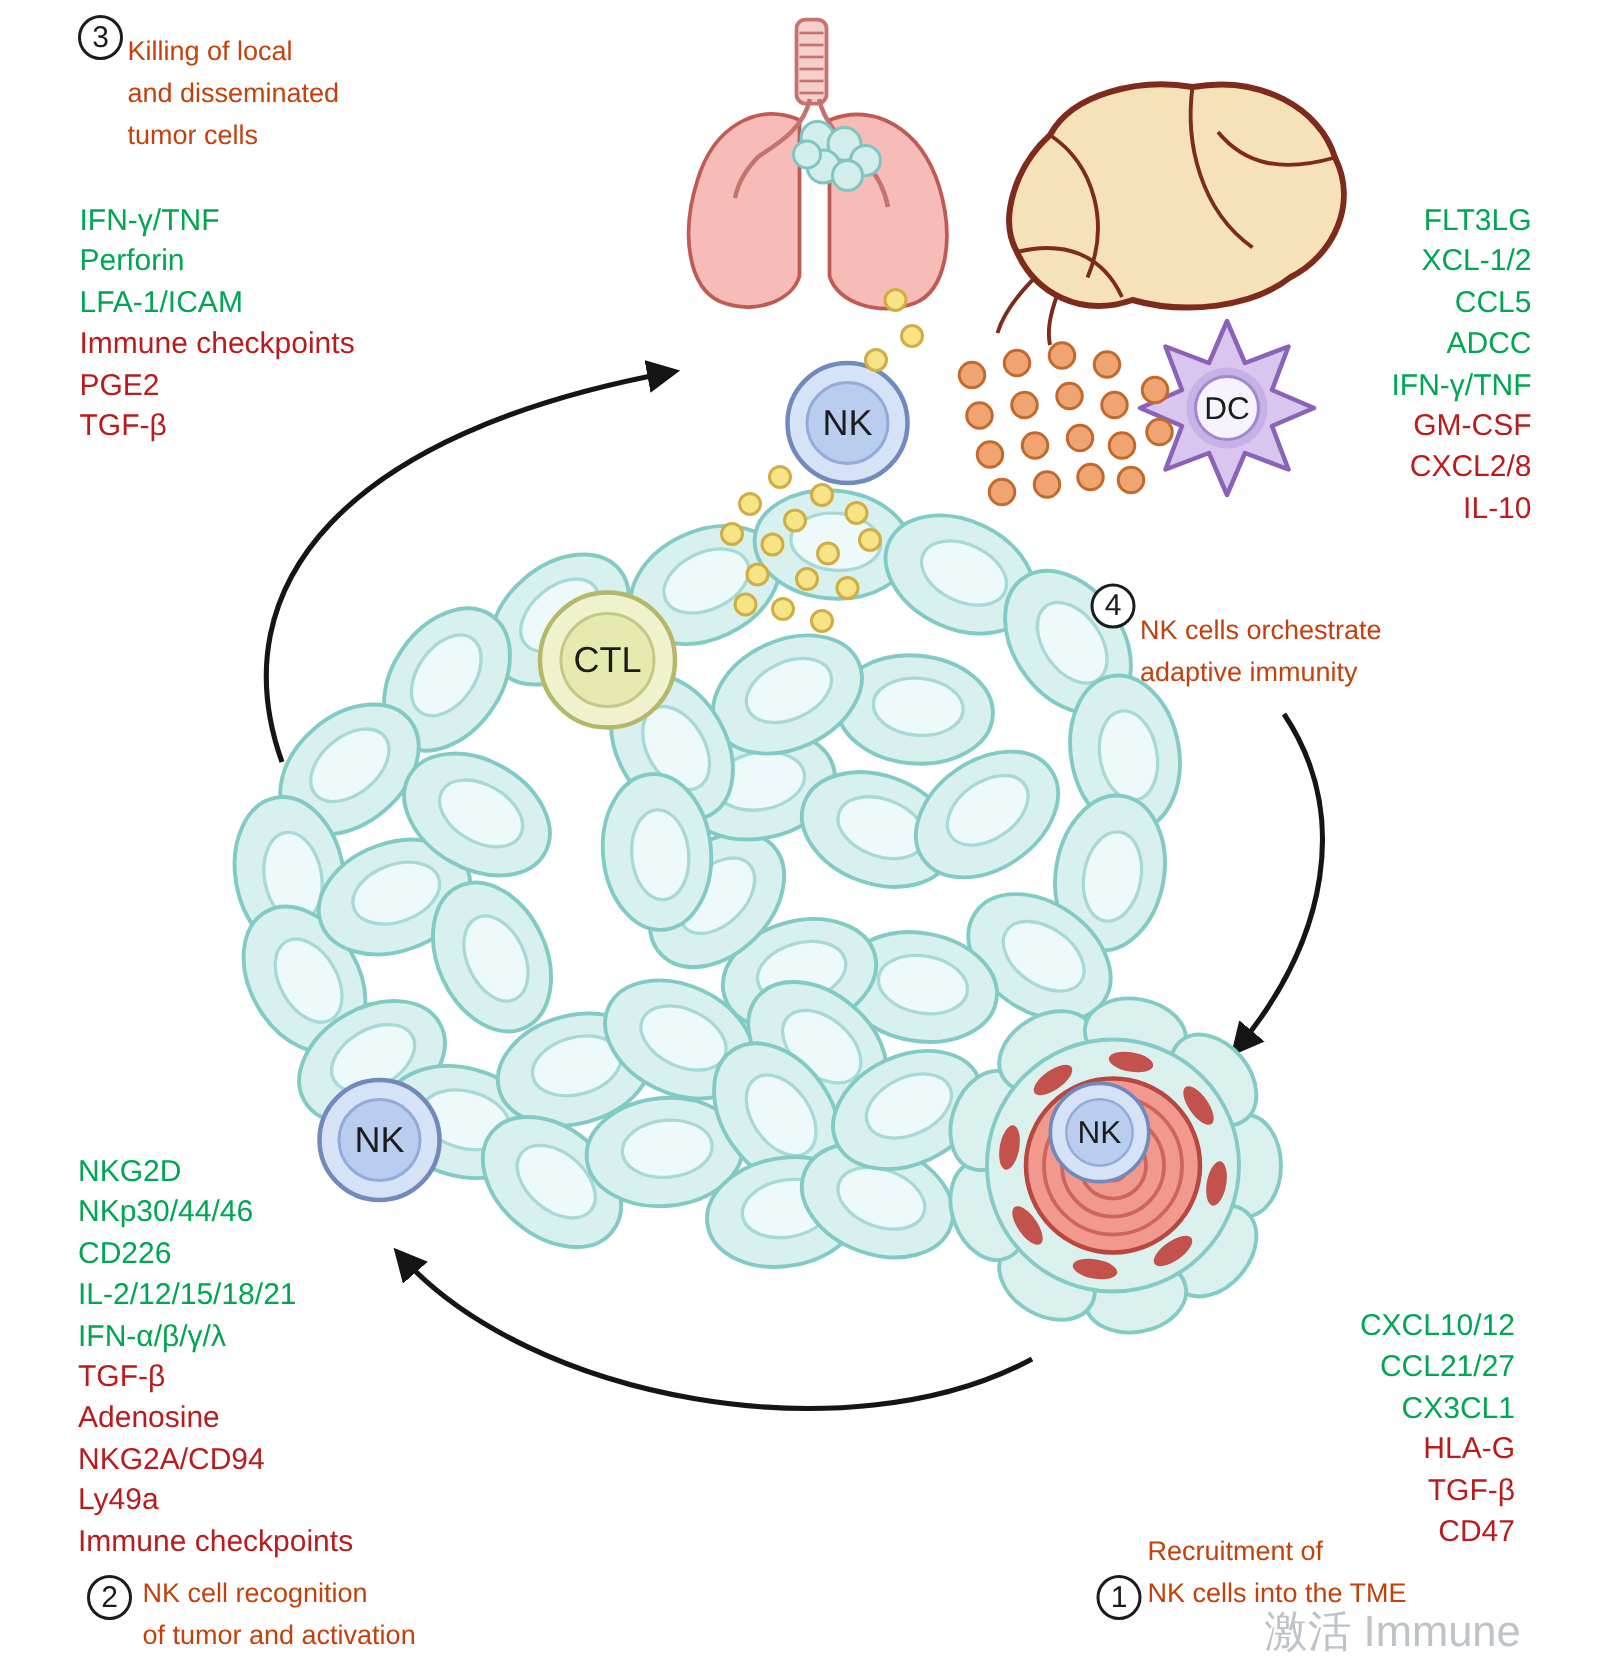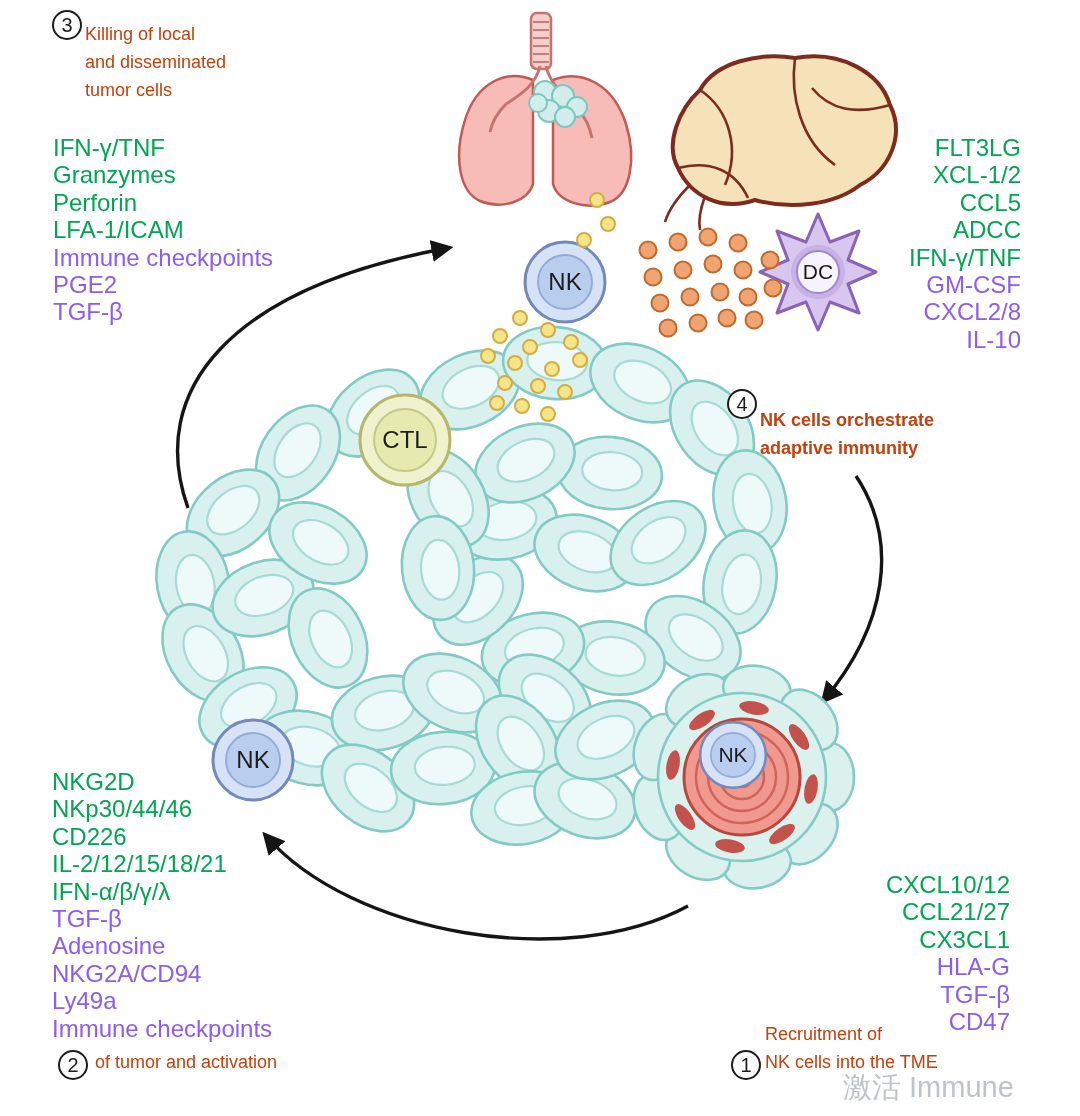--- a/index.html
+++ b/index.html
@@ -12,24 +12,24 @@
 
   
   .circle-num {
     position:absolute; width:30px; height:30px; border:2.2px solid #1c1c1c;
     border-radius:50%; display:flex; align-items:center; justify-content:center;
     font-size:20px; color:#1c1c1c; background:#fff;
   }
   .stage-title { position:absolute; text-align:left; font-size:18px; line-height:28px; color:#c2410c; }
 
   
-  .mol-list { position:absolute; font-size:24px; line-height:27.4px; white-space:nowrap; }
+  .mol-list { position:absolute; font-size:20px; line-height:27.4px; white-space:nowrap; }
   .mol-list.right { text-align:right; }
   .green { color:#00A651; }
-  .red   { color:#8b5cf6; }
+  .red   { color:#b91c1c; }
 
   .watermark {
     position:absolute; left:843px; top:1068px; font-size:29px;
     color:#9aa4aa; opacity:0.65; white-space:nowrap;
   }
 
   
   .tcell-outer { fill:#d9f1ee; stroke:#82cbc5; stroke-width:2.6; }
   .tcell-inner { fill:#eefaf9; stroke:#a5dad5; stroke-width:2.2; }
   .arrow-path  { fill:none; stroke:#151515; stroke-width:3.4; }
@@ -242,60 +242,60 @@
 
   <div class="circle-num" style="left:52px; top:10px;">3</div>
   <div class="stage-title" style="left:85px; top:20px; width:220px;">
     <div>Killing of local</div>
     <div>and disseminated</div>
     <div>tumor cells</div>
   </div>
 
   <div class="mol-list" style="left:53px; top:134px;">
     <div class="green">IFN-γ/TNF</div>
-    <div class="green">Granzymes</div>
     <div class="green">Perforin</div>
     <div class="green">LFA-1/ICAM</div>
     <div class="red">Immune checkpoints</div>
     <div class="red">PGE2</div>
     <div class="red">TGF-β</div>
   </div>
 
   <div class="mol-list right" style="right:59px; top:134px;">
     <div class="green">FLT3LG</div>
     <div class="green">XCL-1/2</div>
     <div class="green">CCL5</div>
     <div class="green">ADCC</div>
     <div class="green">IFN-γ/TNF</div>
     <div class="red">GM-CSF</div>
     <div class="red">CXCL2/8</div>
     <div class="red">IL-10</div>
   </div>
 
   <div class="circle-num" style="left:727px; top:389px;">4</div>
-  <div class="stage-title" style="left:760px; top:406px; width:300px;font-weight:bold;">
+  <div class="stage-title" style="left:760px; top:406px; width:300px;">
     <div>NK cells orchestrate</div>
     <div>adaptive immunity</div>
   </div>
 
   <div class="mol-list" style="left:52px; top:732px;margin-top:36px;">
     <div class="green">NKG2D</div>
     <div class="green">NKp30/44/46</div>
     <div class="green">CD226</div>
     <div class="green">IL-2/12/15/18/21</div>
     <div class="green">IFN-α/β/γ/λ</div>
     <div class="red">TGF-β</div>
     <div class="red">Adenosine</div>
     <div class="red">NKG2A/CD94</div>
     <div class="red">Ly49a</div>
     <div class="red">Immune checkpoints</div>
   </div>
 
   <div class="circle-num" style="left:58px; top:1050px;">2</div>
   <div class="stage-title" style="left:95px; top:1048px; width:255px;">
+    <div>NK cell recognition</div>
     <div>of tumor and activation</div>
   </div>
 
   <div class="mol-list right" style="right:70px; top:871px;">
     <div class="green">CXCL10/12</div>
     <div class="green">CCL21/27</div>
     <div class="green">CX3CL1</div>
     <div class="red">HLA-G</div>
     <div class="red">TGF-β</div>
     <div class="red">CD47</div>

